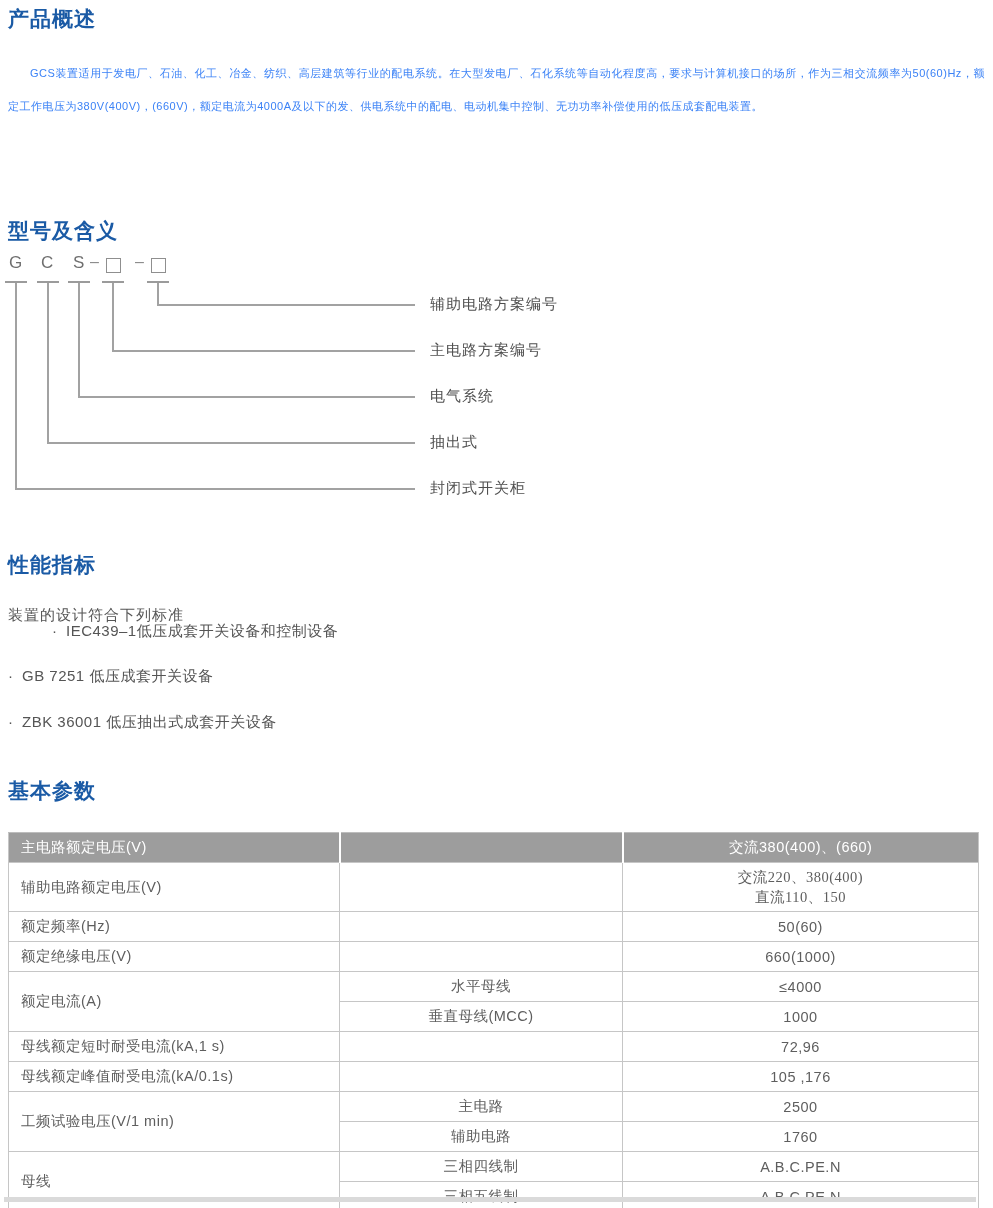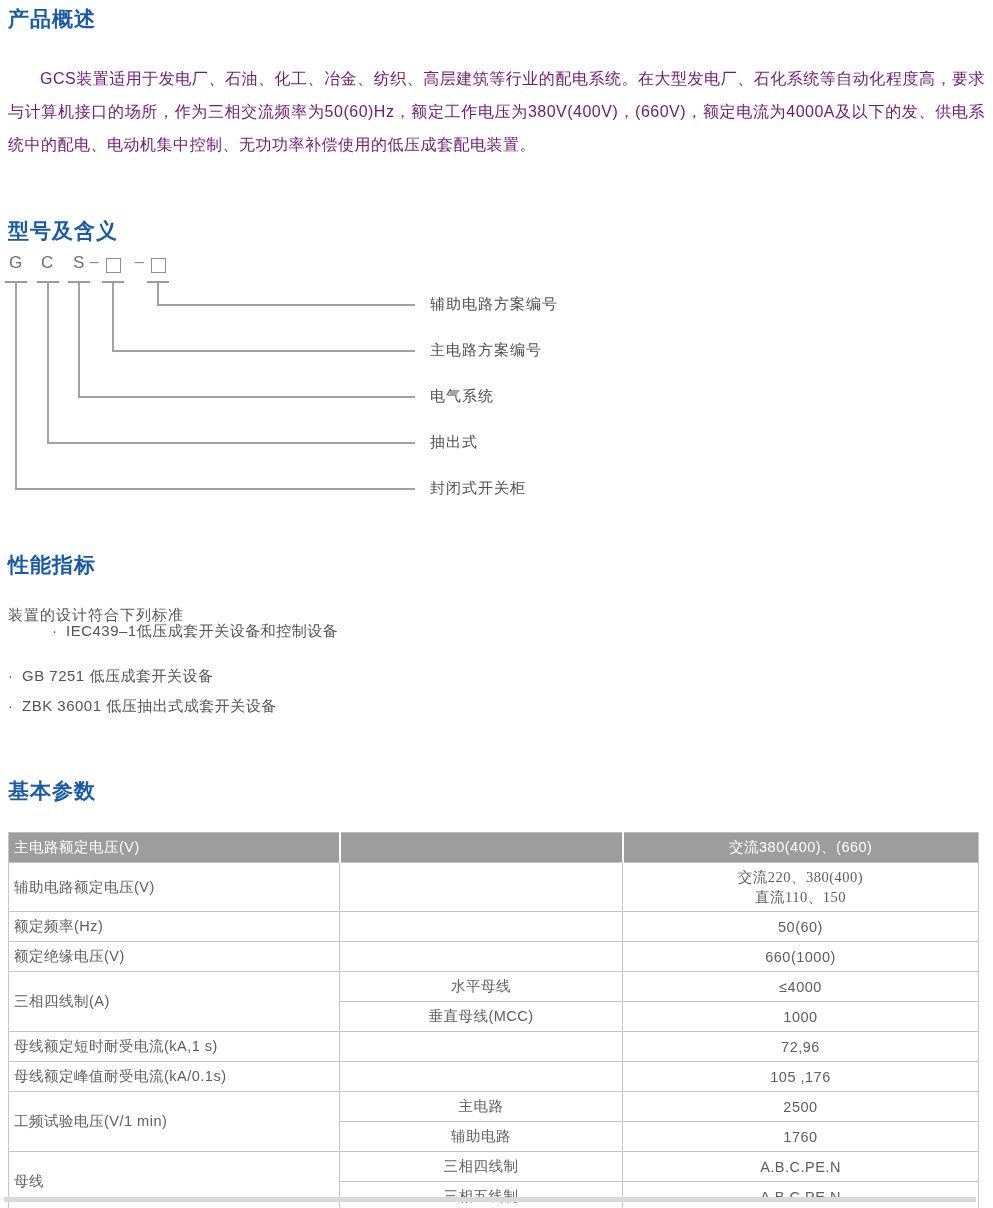--- a/index.html
+++ b/index.html
@@ -1,41 +1,41 @@
 <!DOCTYPE html>
 <html><head>
 <meta charset="utf-8">
 <style>
   html,body{margin:0;padding:0;background:#ffffff;}
   body{width:993px;height:1208px;position:relative;overflow:hidden;
        font-family:"Liberation Sans",sans-serif;-webkit-font-smoothing:antialiased;}
   .abs{position:absolute;}
   h2.sec-title{margin:0;font-size:21px;font-weight:bold;color:#1a5aa5;letter-spacing:1px;}
   
-  .para{width:977px;font-size:16px;line-height:33px;color:#701a75;
+  .para{width:977px;font-size:11px;line-height:33px;color:#3b82f6;
         text-align:justify;text-indent:2em;letter-spacing:0.5px;}
   
   .diagram{width:985px;height:300px;}
   .code-letter{position:absolute;top:1px;font-size:17px;color:#6f6f6f;}
   .code-dash{position:absolute;top:1px;font-size:16px;color:#8a8a8a;}
   .code-box{position:absolute;top:6px;width:13px;height:13px;border:1.5px solid #8f8f8f;background:#fff;}
   .tick{position:absolute;top:29px;width:22px;height:2px;background:#9b9b9b;}
   .vline{position:absolute;width:1.5px;background:#a2a2a2;}
   .hline{position:absolute;height:1.5px;background:#a2a2a2;}
   .d-label{position:absolute;left:430px;font-size:15px;color:#4f4f4f;letter-spacing:1px;}
   
   .perf-intro{font-size:15px;color:#555555;letter-spacing:1px;}
   .perf-item{position:absolute;left:8px;font-size:15px;color:#555555;letter-spacing:0.5px;}
   .perf-item .bullet{display:inline-block;width:14px;color:#555555;}
   
   table.params{border-collapse:collapse;table-layout:fixed;width:970px;
                font-size:14.5px;color:#5e5e5e;}
   table.params td{border:1px solid #c6c6c6;padding:3px 8px;height:23px;
                   text-align:center;letter-spacing:0.5px;overflow:hidden;}
-  table.params td.c1{text-align:left;padding-left:5px;}
+  table.params td.c1{text-align:left;padding-left:12px;}
   tr.thead td{background:#9d9d9d;color:#ffffff;border-top:1px solid #bdbdbd;}
   tr.thead td.c1,tr.thead td.c2{border-right:2px solid #ffffff;}
   tr.aux-row td{height:42px;}
   .two-line div{line-height:20px;font-family:Liberation Serif, serif;}
   .bottom-strip{left:4px;top:1197px;width:972px;height:5px;background:#dadada;}
 </style>
 </head>
 <body>
 
 <h2 class="sec-title abs" style="left:8px;top:5px;">产品概述</h2>
@@ -85,21 +85,21 @@
 <h2 class="sec-title abs" style="left:8px;top:551px;">性能指标</h2>
 
 <p class="perf-intro abs" style="left:8px;top:606px;margin:0;">装置的设计符合下列标准</p>
 
 <div class="perf-item" style="top:622px;margin-left:44px;">
   <span class="bullet">·</span><span>IEC439–1低压成套开关设备和控制设备</span>
 </div>
 <div class="perf-item" style="top:667px;">
   <span class="bullet">·</span><span>GB 7251 低压成套开关设备</span>
 </div>
-<div class="perf-item" style="top:697px;">
+<div class="perf-item" style="top:713px;">
   <span class="bullet">·</span><span>ZBK 36001 低压抽出式成套开关设备</span>
 </div>
 
 <h2 class="sec-title abs" style="left:8px;top:777px;">基本参数</h2>
 
 <table class="params abs" style="left:8px;top:832px;">
   <colgroup>
       <col style="width:331px;">
       <col style="width:283px;">
       <col style="width:356px;">
@@ -122,21 +122,21 @@
     <td class="c1">额定频率(Hz)</td>
     <td></td>
     <td>50(60)</td>
   </tr>
   <tr>
     <td class="c1">额定绝缘电压(V)</td>
     <td></td>
     <td>660(1000)</td>
   </tr>
   <tr>
-    <td class="c1" rowspan="2">三相四线制(A)</td>
+    <td class="c1" rowspan="2">额定电流(A)</td>
     <td>水平母线</td>
     <td>≤4000</td>
   </tr>
   <tr>
     <td>垂直母线(MCC)</td>
     <td>1000</td>
   </tr>
   <tr>
     <td class="c1">母线额定短时耐受电流(kA,1 s)</td>
     <td></td>

